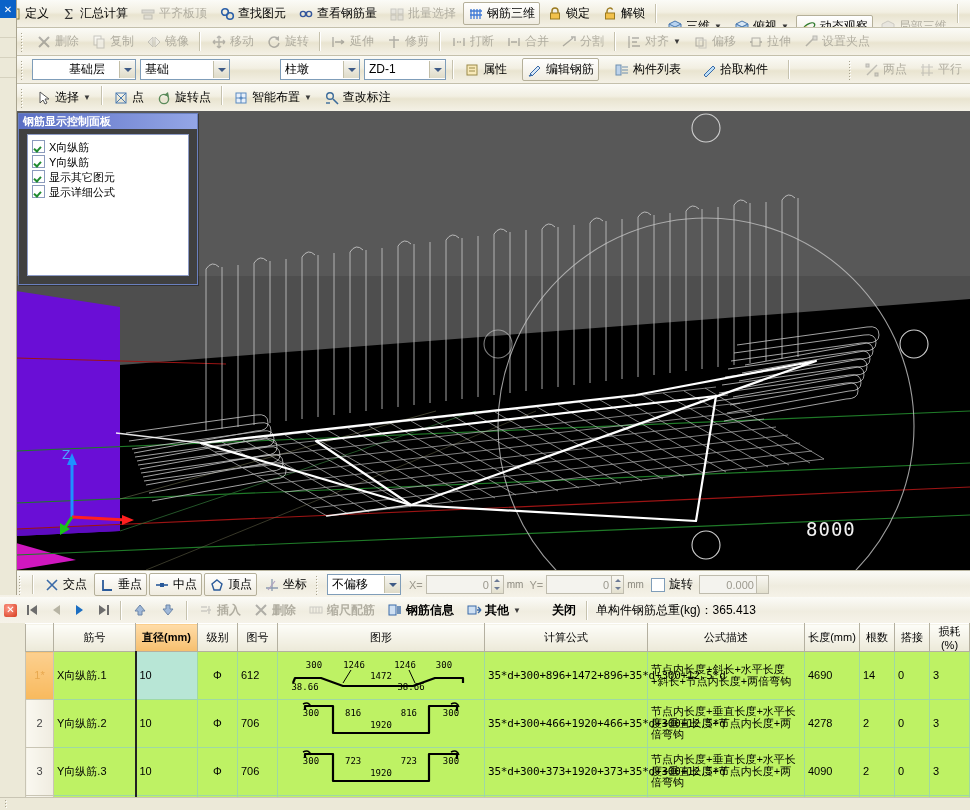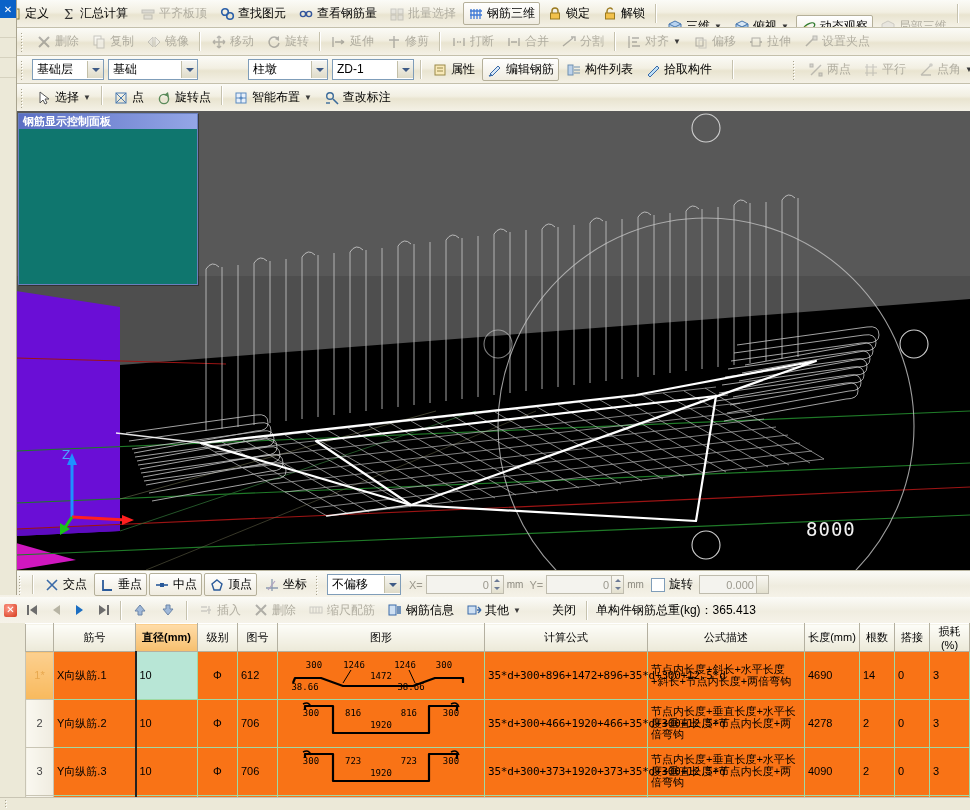--- a/index.html
+++ b/index.html
@@ -50,21 +50,21 @@
   #leftstrip .rows div{height:19px;border-bottom:1px solid #d6d2bf;}
 
   
   #viewport{position:absolute;left:16px;top:111px;width:954px;height:459px;
     background:#000;overflow:hidden;}
   #viewport svg{position:absolute;left:0;top:0;}
   .dimtext{fill:#f2f2f2;font-family:"DejaVu Sans Mono","Liberation Mono",monospace;font-size:19px;letter-spacing:1px;}
 
   
   #rbpanel{position:absolute;left:18px;top:113px;width:178px;height:170px;
-    background:#0f766e;border:1px solid #6a7fbe;z-index:20;
+    background:#404040;border:1px solid #6a7fbe;z-index:20;
     box-shadow:1px 1px 0 rgba(0,0,0,.35);}
   #rbpanel .ttl{height:15px;background:linear-gradient(to right,#5b6fc4,#94a6e6);
     color:#fff;font-size:11px;font-weight:bold;line-height:15px;padding-left:4px;}
   #rbpanel .body{position:absolute;left:8px;top:20px;right:8px;bottom:8px;
     background:#fff;border:1px solid #8e9cc6;padding:4px 0 0 4px;}
   .chkrow{display:flex;align-items:center;height:15px;}
   .chkbox{width:11px;height:11px;border:1px solid #8b9bbd;background:#fff;flex:none;
     position:relative;margin-right:4px;}
   .chkbox:after{content:"";position:absolute;left:2px;top:4px;width:3px;height:5px;
     border:solid #1f8a2f;border-width:0 2px 2px 0;transform:rotate(42deg);}
@@ -99,21 +99,21 @@
   
   #gridwrap{position:absolute;left:0;top:623px;width:970px;height:187px;
     background:#ece9d8;overflow:hidden;}
   table.rb{border-collapse:collapse;table-layout:fixed;width:944px;margin-left:25px;
     font-size:11px;background:#d9fbd9;}
   table.rb th{
     background:linear-gradient(to bottom,#fdfdf8,#ece9d8);
     border:1px solid #b4b0a0;border-top:1px solid #fff;
     font-weight:normal;height:20px;padding:0 2px;text-align:center;font-size:11px;}
   table.rb th.hl{background:linear-gradient(to bottom,#ffdca8,#f6bf6e);font-weight:bold;}
-  table.rb td{border:1px solid #9fd9a4;background:#f97316;height:45px;
+  table.rb td{border:1px solid #9fd9a4;background:#bef264;height:45px;
     padding:1px 3px;vertical-align:middle;font-size:11px;line-height:11.5px;}
   table.rb td.num{background:linear-gradient(to right,#faf8f0,#efece0);text-align:center;
     border:1px solid #c9c5b4;color:#444;}
   table.rb tr.sel td.num{background:linear-gradient(to bottom,#fcd08f,#f8b95d);color:#e8a84e;}
   table.rb tr.sel td.dia{background:#b8e6d6;}
   table.rb td.dia{border-left:2px solid #222;}
   table.rb td.c{text-align:center;}
   table.rb td.shape{padding:0;text-align:center;}
   .fx{font-family:"DejaVu Sans Mono","Liberation Mono",monospace;font-size:10.5px;line-height:12px;
       letter-spacing:-.2px;}
@@ -337,21 +337,21 @@
             <rect x="10" y="2" width="4" height="4" fill="#8fd14f" stroke="#4a7a2f"></rect>
           </svg>
           <span class="lbl">设置夹点</span>
         </div>
       </div>
   </div>
 
   <div class="tbar" id="tb-comp" style="padding-left:18px;">
     <div class="grip"></div>
     <div id="compcombos" style="display:flex;align-items:center;">
-        <div class="combo" style="width: 70px;">
+        <div class="combo" style="width: 70px; padding-left: 32px;">
           <span class="cv">基础层</span>
           <span class="cb">
             <i></i>
           </span>
         </div>
         <div class="combo" style="width: 88px;">
           <span class="cv">基础</span>
           <span class="cb">
             <i></i>
           </span>
@@ -363,21 +363,21 @@
           </span>
         </div>
         <div class="combo" style="width: 80px;">
           <span class="cv">ZD-1</span>
           <span class="cb">
             <i></i>
           </span>
         </div>
       </div>
     <div class="tsep"></div>
-    <div id="compbtns" style="display:flex;align-items:flex-end;">
+    <div id="compbtns" style="display:flex;align-items:flex-end;gap:8px;">
         <div class="tbtn">
           <svg viewBox="0 0 16 16" class="ico">
             <rect x="3" y="3" width="10" height="10" fill="#f8e9b8" stroke="#9a8a4a"></rect>
             <path d="M5,6h6M5,9h6" fill="none" stroke="#9a8a4a" stroke-width="1"></path>
           </svg>
           <span class="lbl">属性</span>
         </div>
         <div class="tbtn on">
           <svg viewBox="0 0 16 16" class="ico">
             <path d="M3,12 11,4 13,6 5,14z" fill="#d8e8f8" stroke="#3a6aa8" stroke-width="1"></path>
@@ -664,20 +664,40 @@
           <polygon points="118,409 106,404 106,414" fill="#ff1f1f"></polygon>
           <line x1="56" y1="406" x2="48" y2="418" stroke="#19c219" stroke-width="3"></line>
           <polygon points="44,424 44,412 54,418" fill="#19c219"></polygon>
         </g>
       </g>
     </svg>
   </div>
 
   <div id="rbpanel">
     <div class="ttl">钢筋显示控制面板</div>
+    <div class="body">
+      <div id="rbopts">
+          <div class="chkrow">
+            <span class="chkbox"></span>
+            <span>X向纵筋</span>
+          </div>
+          <div class="chkrow">
+            <span class="chkbox"></span>
+            <span>Y向纵筋</span>
+          </div>
+          <div class="chkrow">
+            <span class="chkbox"></span>
+            <span>显示其它图元</span>
+          </div>
+          <div class="chkrow">
+            <span class="chkbox"></span>
+            <span>显示详细公式</span>
+          </div>
+        </div>
+    </div>
   </div>
 
   <div id="snapbar">
     <div class="grip" style="margin-left:18px;"></div>
     <div class="tsep"></div>
     <div id="snappoints" style="display:flex;align-items:center;">
         <div class="tbtn">
           <svg viewBox="0 0 16 16" class="ico">
             <path d="M3,3 13,13M13,3 3,13" fill="none" stroke="#3a6aa8" stroke-width="1.6"></path>
           </svg>
@@ -761,21 +781,21 @@
         <polygon points="3,3 3,13 10,8" fill="#6d6d6d"></polygon>
       </svg>
     <div class="tsep"></div>
     <svg class="ico" viewBox="0 0 16 16" style="margin:0 6px;">
         <polygon points="8,3 13,9 10,9 10,13 6,13 6,9 3,9" fill="#9fb8d8" stroke="#6d86a8"></polygon>
       </svg>
     <svg class="ico" viewBox="0 0 16 16" style="margin:0 6px;">
         <polygon points="8,13 3,7 6,7 6,3 10,3 10,7 13,7" fill="#9fb8d8" stroke="#6d86a8"></polygon>
       </svg>
     <div class="tsep"></div>
-    <div id="gridbtns" style="display:flex;align-items:flex-end;">
+    <div id="gridbtns" style="display:flex;align-items:flex-end;font-weight:bold;">
         <div class="tbtn dis">
           <svg viewBox="0 0 16 16" class="ico">
             <path d="M3,5h6M3,9h6M11,4v8M9,8h4" fill="none" stroke="#9a9a8a" stroke-width="1.4"></path>
           </svg>
           <span class="lbl">插入</span>
         </div>
         <div class="tbtn dis">
           <svg viewBox="0 0 16 16" class="ico">
             <path d="M3,3 13,13M13,3 3,13" fill="none" stroke="#c0392b" stroke-width="2"></path>
           </svg>

